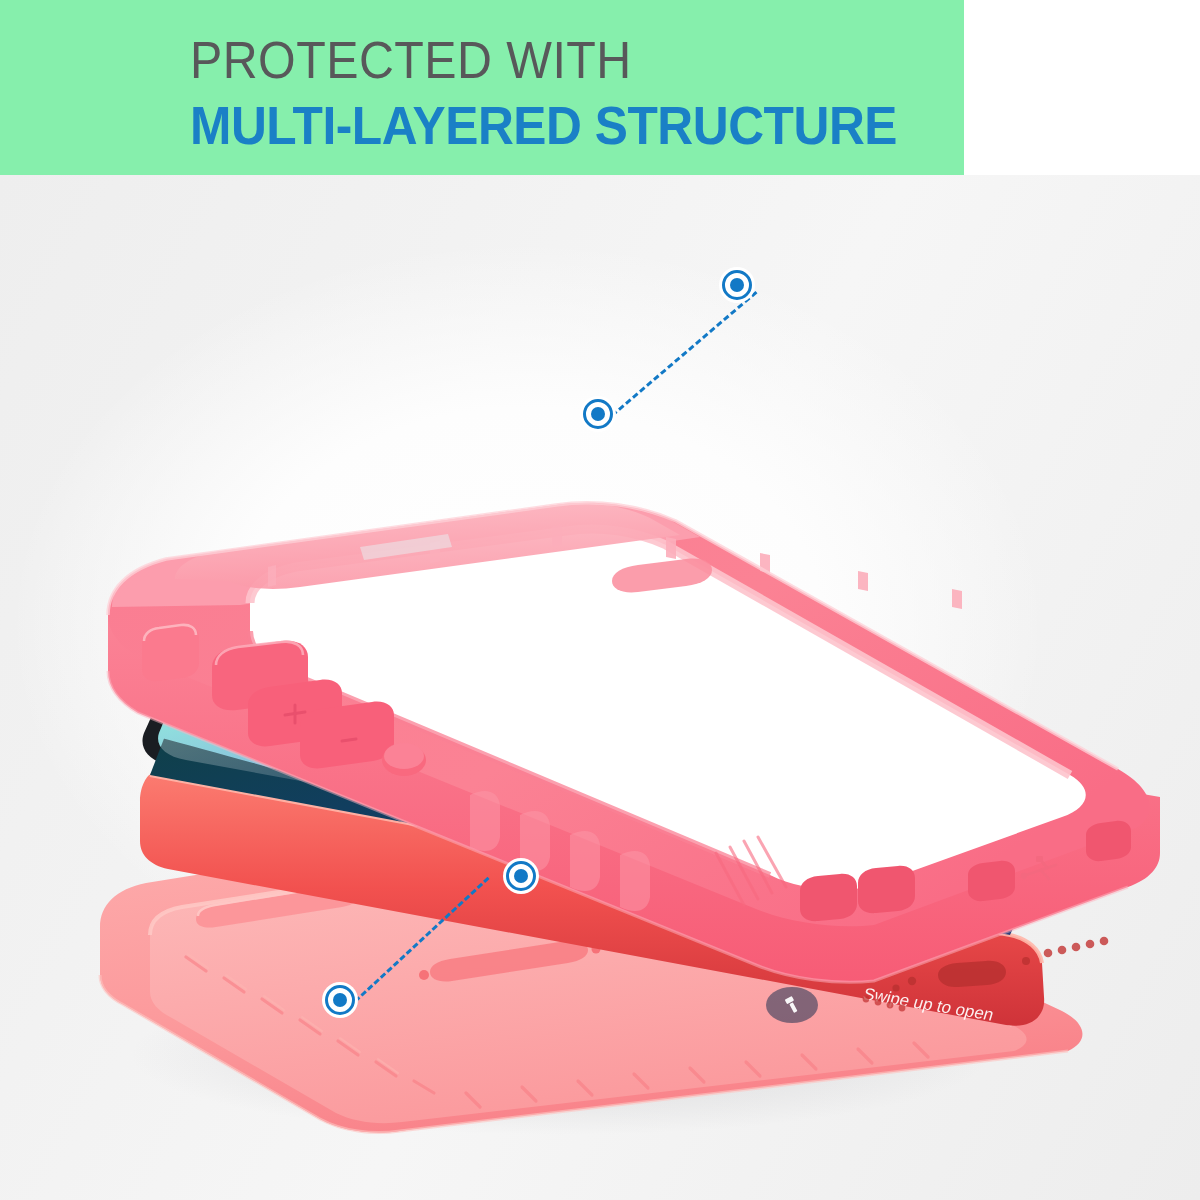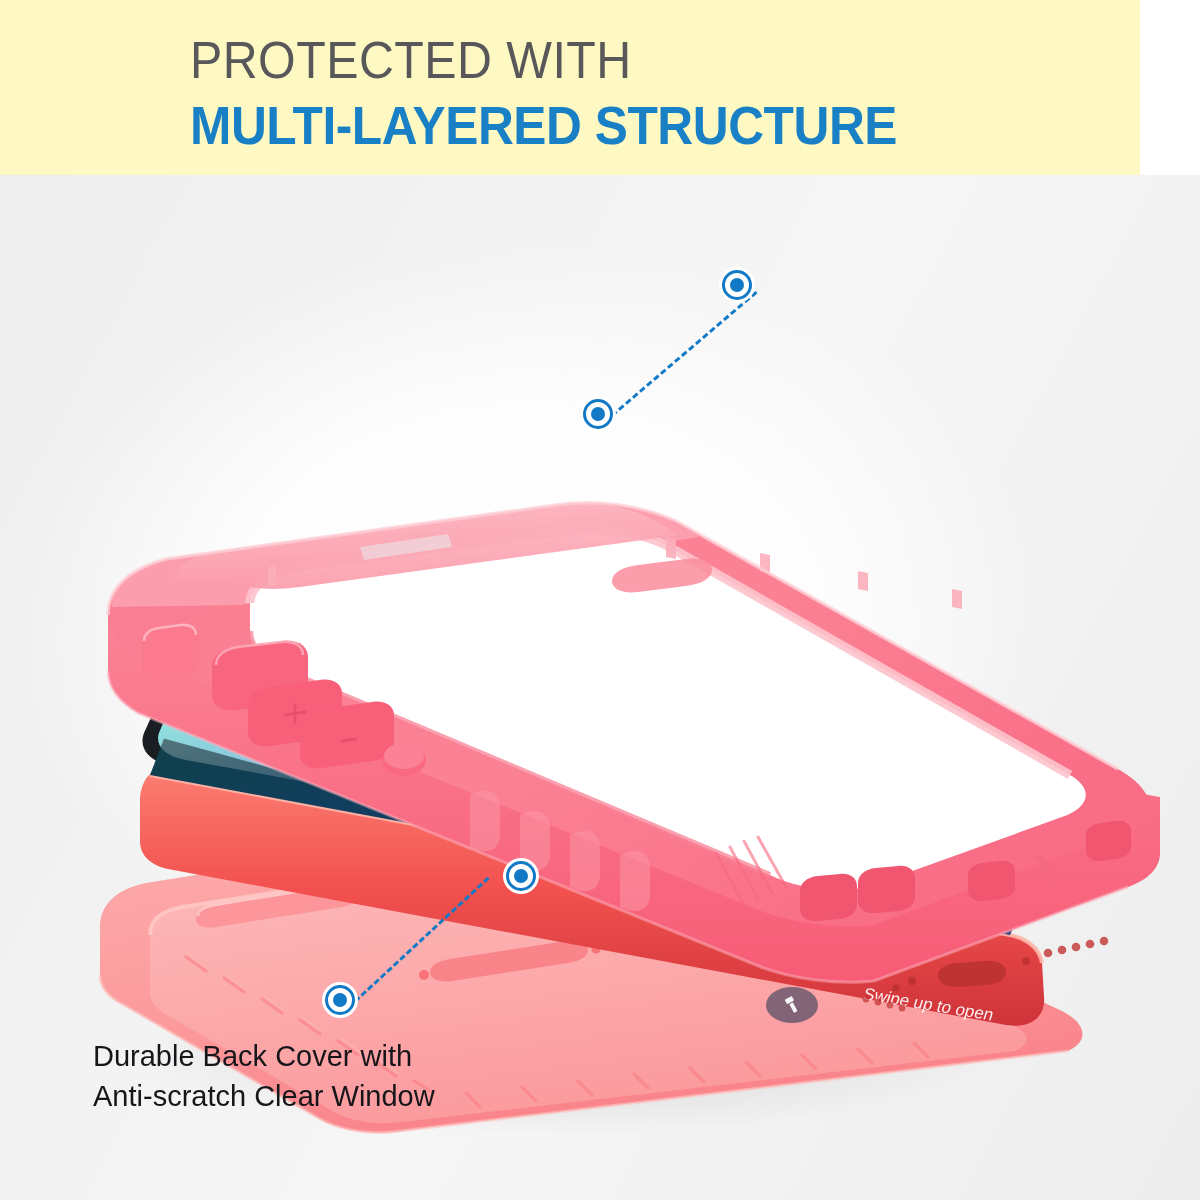--- a/index.html
+++ b/index.html
@@ -5,22 +5,22 @@
   * { margin:0; padding:0; box-sizing:border-box; }
   html,body { width:1200px; height:1200px; overflow:hidden; }
   body {
     font-family:"Liberation Sans", sans-serif;
     background:#ffffff;
     position:relative;
   }
 
   
   .header {
-    position:absolute; left:0; top:0; width:1140px; height:175px;
-    background:#fef9c3;
+    position:absolute; left:0; top:0; width:964px; height:175px;
+    background:#86efac;
   }
   .header-line1 {
     position:absolute; left:190px; top:32px;
     font-size:52px; line-height:56px;
     font-weight:400; letter-spacing:0.5px;
     color:#58585a;
     font-family:"Liberation Sans Narrow","Liberation Sans",sans-serif;
     transform:scaleX(0.93); transform-origin:left center;
     white-space:nowrap;
   }
@@ -526,18 +526,14 @@
     </svg>
   </div>
 
   <div class="lead" style="left:612px; top:239px; width:190px; transform:rotate(-40.5deg);"></div>
   <div class="marker" style="left:583px; top:224px;"></div>
   <div class="marker" style="left:722px; top:95px;"></div>
 
   <div class="lead" style="left:355px; top:825px; width:182px; transform:rotate(-42.8deg);"></div>
   <div class="marker" style="left:506px; top:686px;"></div>
   <div class="marker" style="left:325px; top:810px;"></div>
-  <div class="callout-label two-line" style="left:93px; top:861px;">
-    <span class="ln">Durable Back Cover with</span>
-    <span class="ln">Anti-scratch Clear Window</span>
-  </div>
 
 </div>
 
 </body></html>

